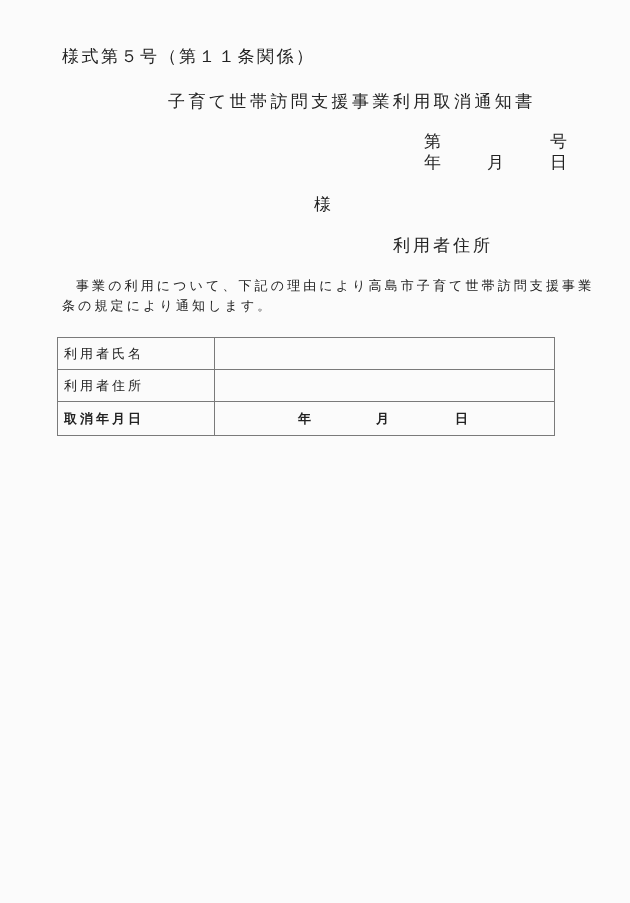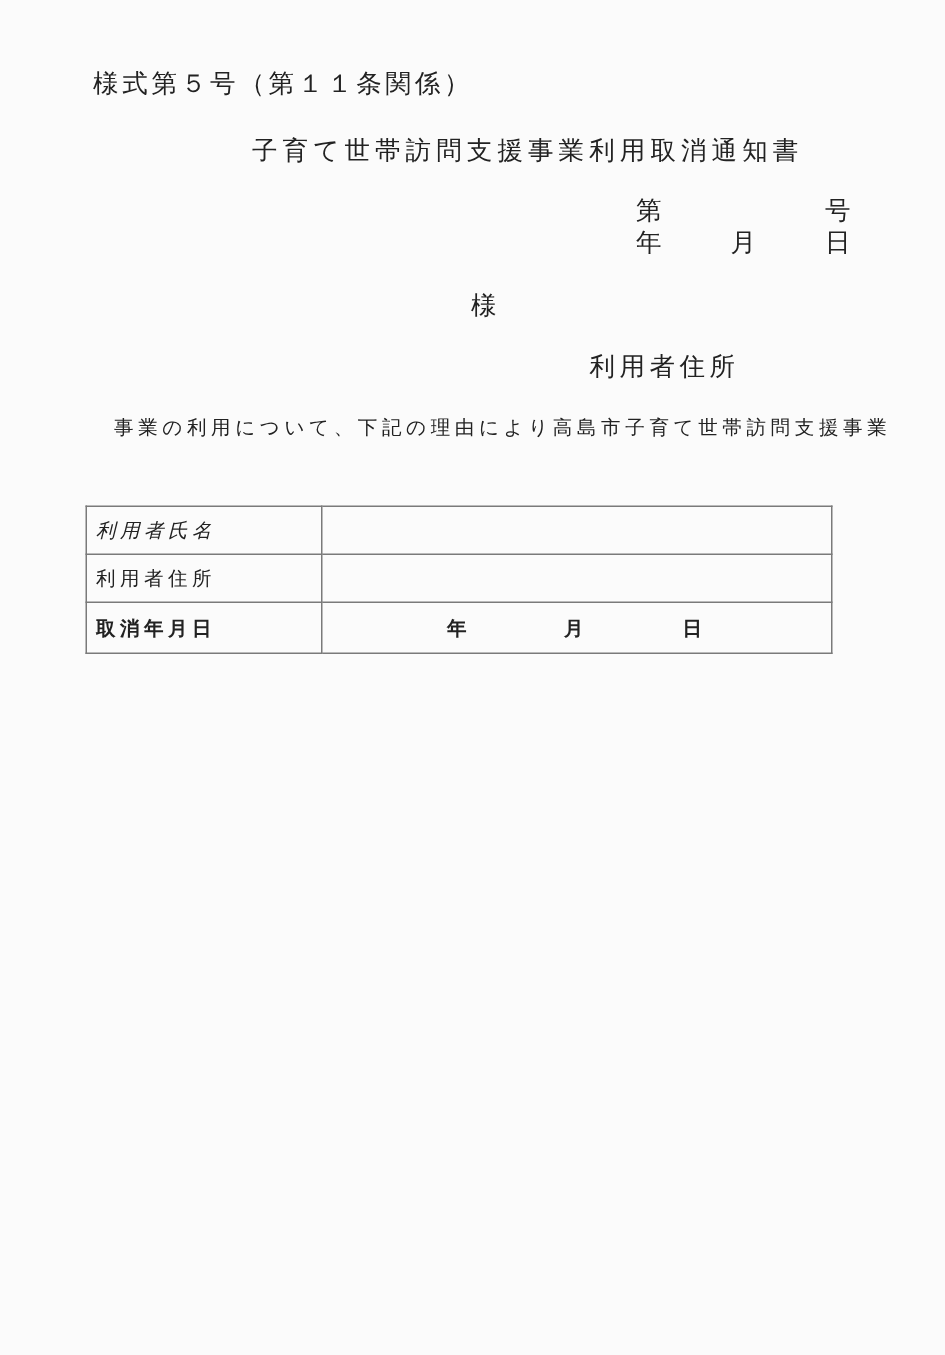--- a/index.html
+++ b/index.html
@@ -54,21 +54,21 @@
     }
     table.form-table td {
       border: 1px solid #7a7a7a;
       padding: 0 0 0 6px;
       font-size: 13px;
       letter-spacing: 3px;
       vertical-align: middle;
     }
     table.form-table col.c1 { width: 157px; }
     table.form-table col.c2 { width: 340px; }
-    tr.r1 td { height: 31px; font-style: italic; }
+    tr.r1 td { height: 31px; }
     tr.r2 td { height: 31px; }
     tr.r3 td { height: 33px; font-weight: bold; }
     tr.r4 td { height: 124px; }
     tr.r5 td { height: 41px; }
     .date-cell {
       position: relative;
     }
     .date-cell span {
       position: absolute;
       top: 50%;
@@ -91,20 +91,21 @@
 <div class="abs txt" id="year-label">年</div>
 <div class="abs txt" id="month-label">月</div>
 <div class="abs txt" id="day-label">日</div>
 
 <div class="abs txt" id="addressee-suffix">様</div>
 
 <div class="abs txt" id="issuer">利用者住所</div>
 
 <div class="abs" id="body-text">
   <span class="line first">事業の利用について、下記の理由により高島市子育て世帯訪問支援事業</span>
+  <span class="line rest">条の規定により通知します。</span>
 </div>
 
 <table class="form-table">
   <colgroup>
     <col class="c1">
     <col class="c2">
   </colgroup>
   <tbody>
       <tr class="r1">
     <td>利用者氏名</td>

